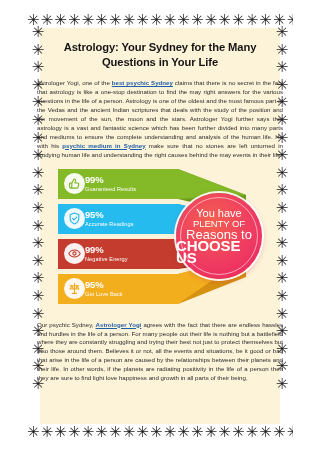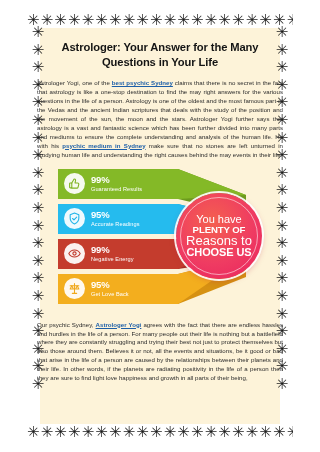--- a/index.html
+++ b/index.html
@@ -100,21 +100,21 @@
     padding-left:6px;
     box-sizing:border-box;
   }
   .bar .ico{
     width:21px;height:21px;
     border-radius:50%;
     background:rgba(255,255,255,.93);
     display:flex;align-items:center;justify-content:center;
     flex:0 0 auto;
   }
-  .bar .txt{margin-left:6px;color:#ffffff;line-height:1;}
+  .bar .txt{color:#ffffff;line-height:1;}
   .bar .pct{font-size:9.5px;font-weight:bold;letter-spacing:-0.2px;display:block;}
   .bar .lbl{font-size:5.6px;display:block;margin-top:2.2px;letter-spacing:0.08px;}
   
   .circle{
     position:absolute;
     left:142px;top:28px;
     width:86px;height:86px;
     border-radius:50%;
     background:radial-gradient(circle at 42% 34%, #f4604f 0%, #ef3b62 55%, #e8215c 100%);
     box-shadow:0 0 0 2px rgba(255,255,255,.9), 0 2px 6px rgba(180,30,70,.35);
@@ -122,40 +122,40 @@
     align-items:center;justify-content:center;
     color:#ffffff;
     z-index:6;
   }
   .circle .ring{
     position:absolute;inset:4px;
     border:1px solid rgba(255,255,255,.55);
     border-radius:50%;
   }
   .circle .l1{font-size:11px;line-height:10px;}
-  .circle .l2{font-size:9.6px;font-weight:bold;line-height:12px;letter-spacing:-0.1px;}
+  .circle .l2{font-size:9.6px;font-weight:normal;line-height:12px;letter-spacing:-0.1px;}
   .circle .l3{font-size:13px;line-height:10px;}
-  .circle .l4{font-size:11px;font-weight:bold;line-height:12px;letter-spacing:-0.1px;}
+  .circle .l4{font-size:15px;font-weight:bold;line-height:12px;letter-spacing:-0.1px;}
   svg{display:block;}
 </style>
 </head>
 <body>
 
 <div class="page">
 
   <div class="cardbg"></div>
 
   <div class="frame-h frame-top">✳✳✳✳✳✳✳✳✳✳✳✳✳✳✳✳✳✳✳✳✳✳</div>
   <div class="frame-h frame-bottom">✳✳✳✳✳✳✳✳✳✳✳✳✳✳✳✳✳✳✳✳✳✳</div>
   <div class="frame-v frame-left">✳✳✳✳✳✳✳✳✳✳✳✳✳✳✳✳✳✳✳✳✳</div>
   <div class="frame-v frame-right">✳✳✳✳✳✳✳✳✳✳✳✳✳✳✳✳✳✳✳✳✳</div>
 
   <div class="content">
 
-    <h1>Astrologer: Your Answer for the Many Questions in Your Life</h1>
+    <h1>Astrology: Your Sydney for the Many Questions in Your Life</h1>
 
     <p class="body"><span>Astrologer Yogi, one of the </span><a class="lnk" href="#">best psychic Sydney</a><span> claims that there is no secret in the fact that astrology is like a one-stop destination to find the may right answers for the various questions in the life of a person. Astrology is one of the oldest and the most famous part of the Vedas and the ancient Indian scriptures that deals with the study of the position and the movement of the sun, the moon and the stars. Astrologer Yogi further says that astrology is a vast and fantastic science which has been further divided into many parts and mediums to ensure the complete understanding and analysis of the human life. He with his </span><a class="lnk" href="#">psychic medium in Sydney</a><span> make sure that no stones are left unturned in studying human life and understanding the right causes behind the may events in their life.</span></p>
 
     <div class="info">
 
       <svg width="252" height="148" style="position:absolute;left:0;top:0;">
         <polygon points="144,4 212,30 212,50 144,34" fill="#6d9c1e"></polygon>
         <polygon points="144,4 212,30 144,34" fill="#84b927"></polygon>
 
         <polygon points="144,39 212,56 212,76 144,69" fill="#1a9ac9"></polygon>

